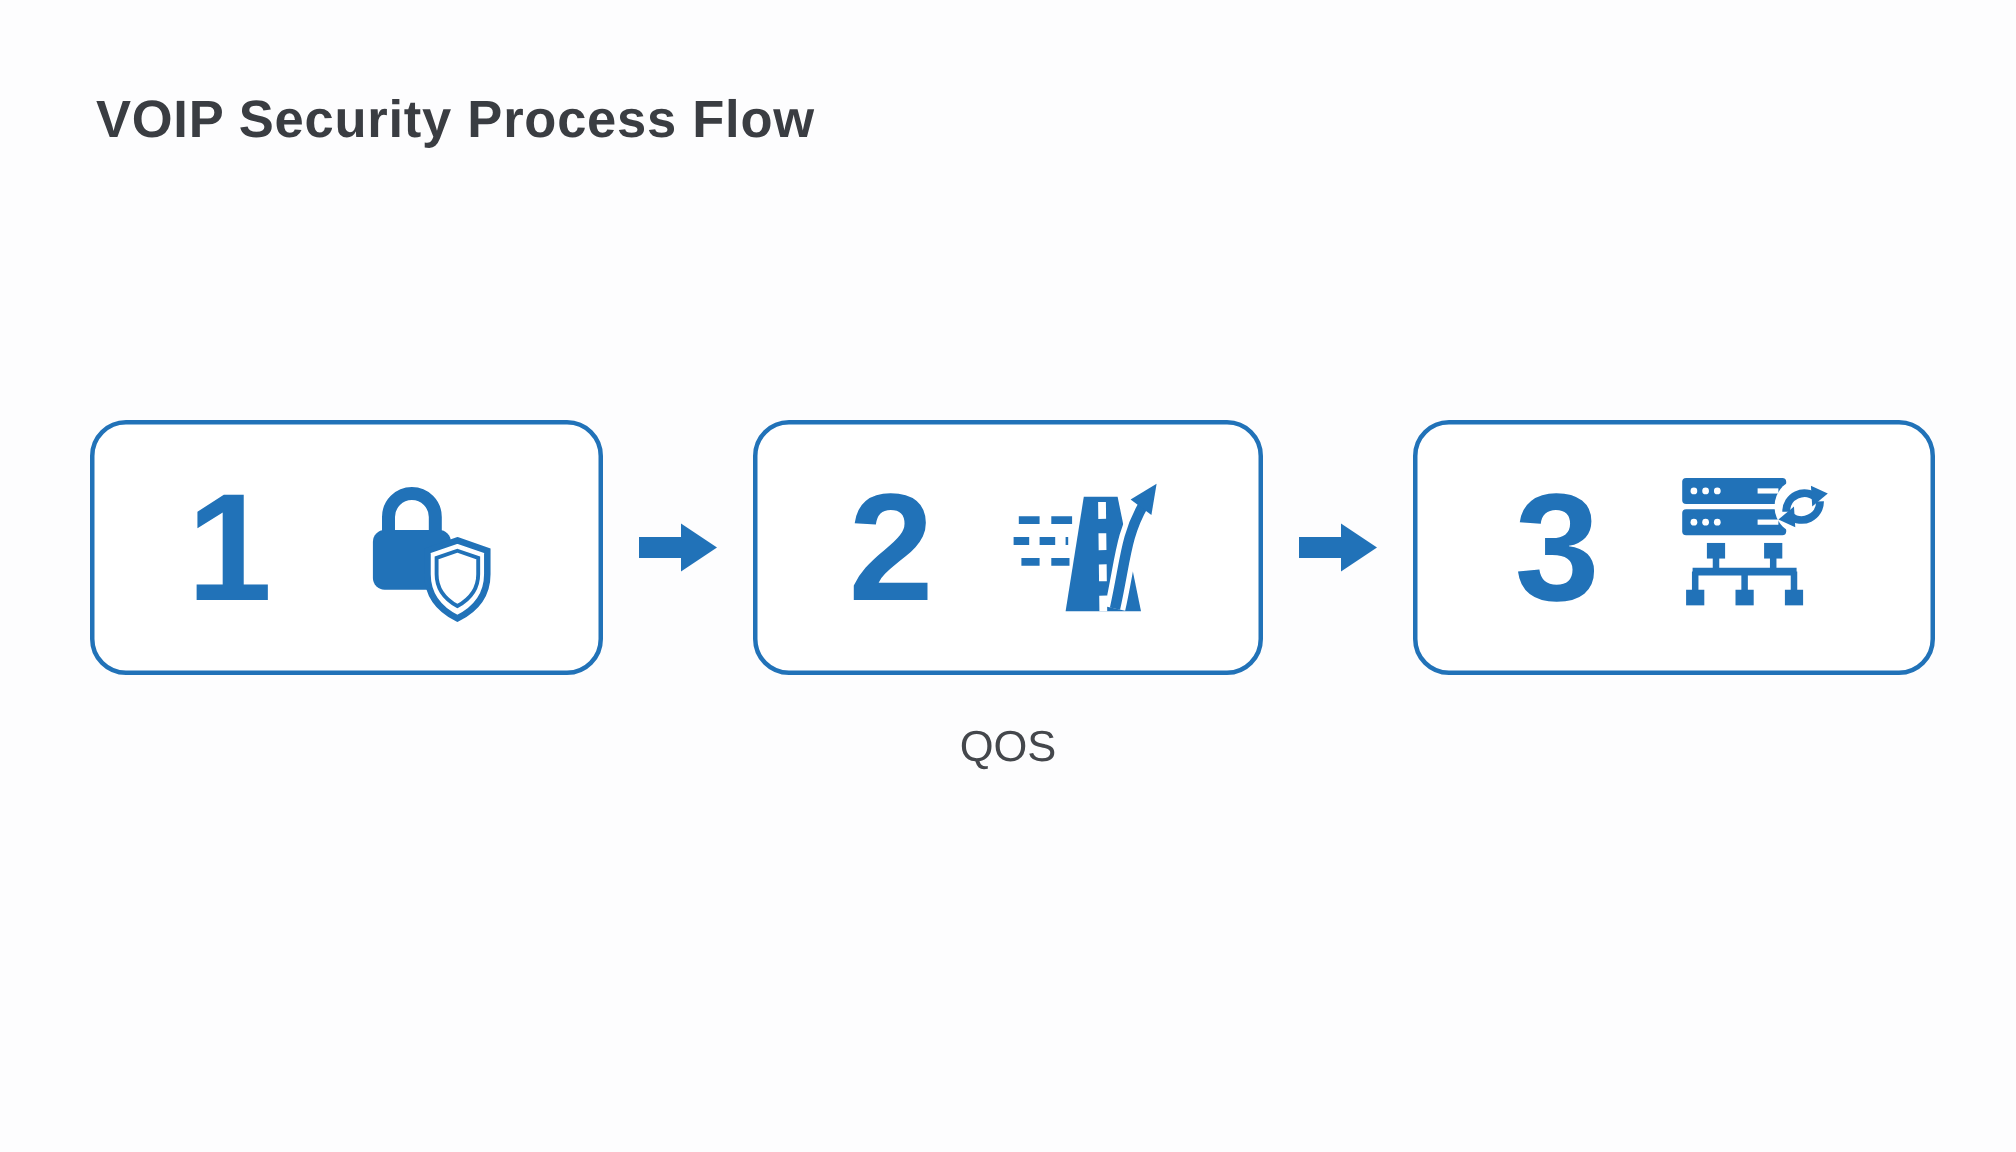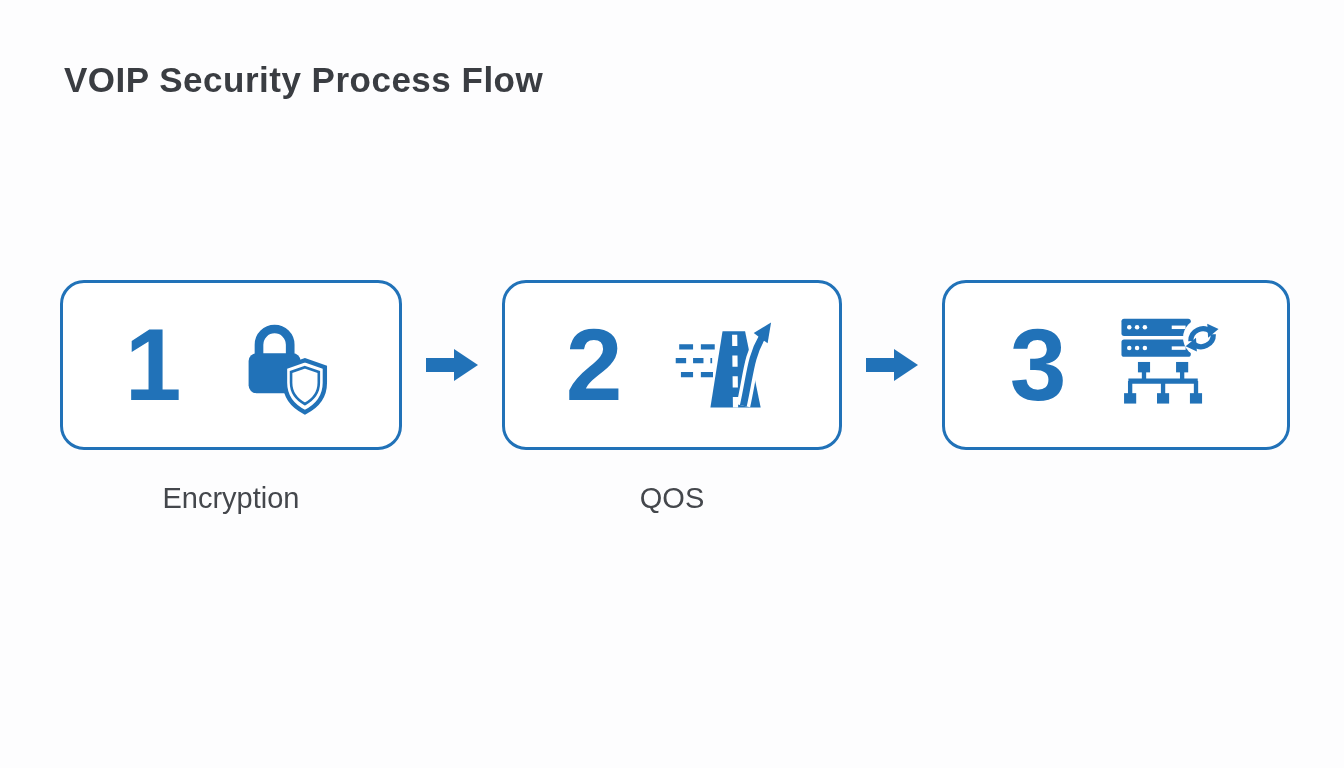--- a/index.html
+++ b/index.html
@@ -80,21 +80,20 @@
         <div class="step-number">1</div>
         <div class="step-icon">
           <svg width="104" height="100" viewBox="0 0 120 115">
             <path d="M30 46 v-12 a18 18 0 0 1 36 0 v12" fill="none" stroke="#2172b8" stroke-width="10"></path>
             <rect x="18" y="44" width="60" height="46" rx="9" fill="#2172b8"></rect>
             <path d="M83 52 L106 60 V78 C106 94 97 105 83 112 C69 105 60 94 60 78 V60 Z" fill="#ffffff" stroke="#2172b8" stroke-width="5"></path>
             <path d="M83 60 L99 65.5 V78 C99 89 93 97 83 102.5 C73 97 67 89 67 78 V65.5 Z" fill="none" stroke="#2172b8" stroke-width="3"></path>
           </svg>
         </div>
       </div>
-      <div class="step-label">Encryption</div>
     </div>
 
     <div class="flow-arrow">
       <svg width="52" height="44" viewBox="0 0 52 44">
         <rect x="0" y="15" width="28" height="14" fill="#2172b8"></rect>
         <polygon points="28,6 52,22 28,38" fill="#2172b8"></polygon>
       </svg>
     </div>
 
     <div class="step">

